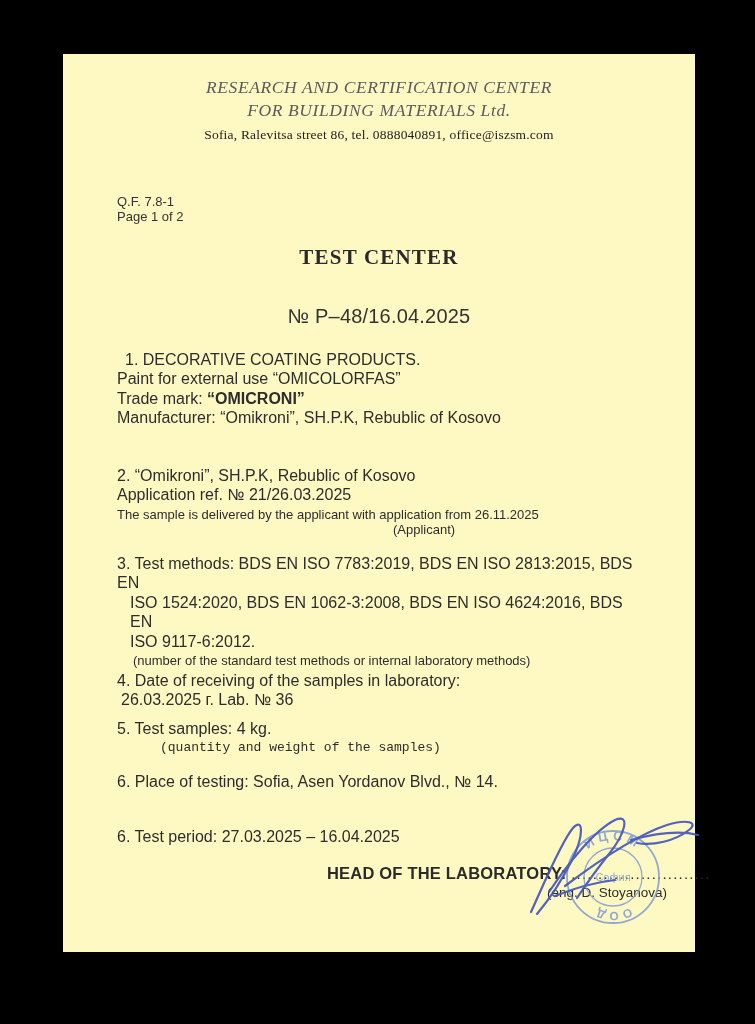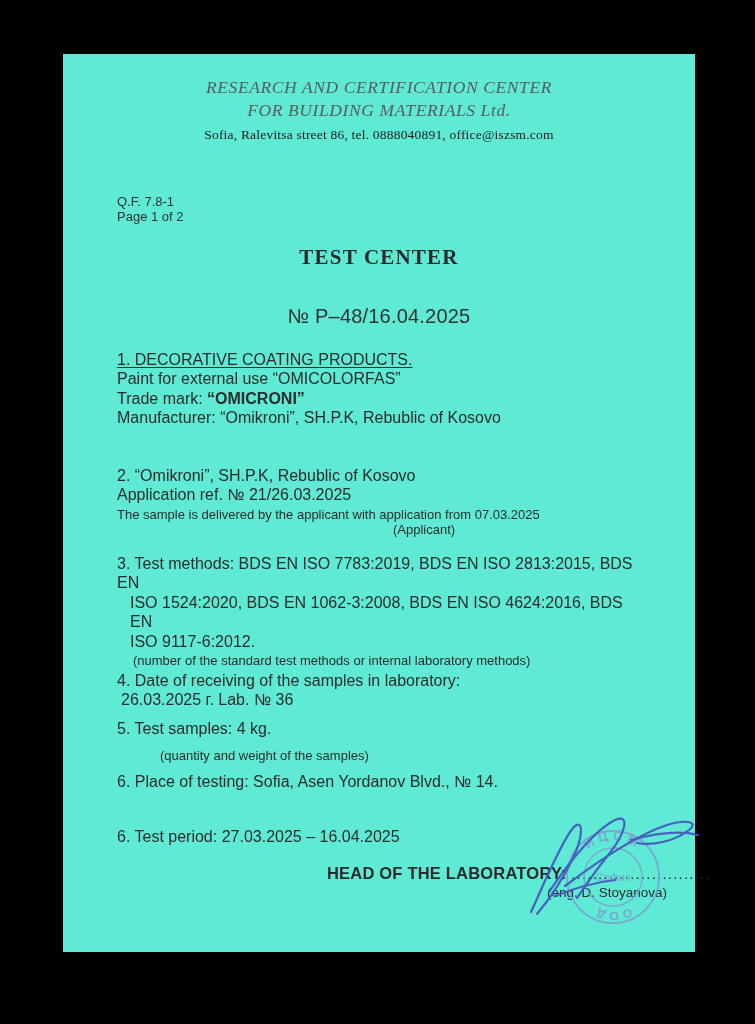--- a/index.html
+++ b/index.html
@@ -2,21 +2,21 @@
 <html><head>
 <meta charset="utf-8">
 <style>
   html,body{margin:0;padding:0;}
   body{
     width:755px;height:1024px;background:#000;position:relative;
     font-family:"Liberation Sans",sans-serif;overflow:hidden;
   }
   .page{
     position:absolute;left:63px;top:54px;width:632px;height:898px;
-    background:#5eead4;color:#2d2d2d;
+    background:#fef9c3;color:#2d2d2d;
   }
   .abs{position:absolute;left:54px;right:54px;}
   .center{text-align:center;}
 
   .org-line{
     font-family:"Liberation Serif",serif;font-style:italic;
     font-size:17.5px;line-height:23px;color:#5b5b5e;letter-spacing:.6px;
   }
   .address{
     font-family:"Liberation Serif",serif;font-size:13.5px;color:#222;
@@ -29,21 +29,21 @@
   }
   .qf{font-size:13px;line-height:14.5px;color:#333;text-align:left;}
   .report-title{
     font-family:"Liberation Serif",serif;font-weight:bold;font-size:21px;
     color:#2b2b2b;letter-spacing:1.2px;
   }
   .report-no{font-size:20px;color:#333;letter-spacing:.2px;}
 
   .body-line{font-size:16px;line-height:19.4px;}
   .note{font-size:13px;line-height:15.5px;}
-  .u{text-decoration:underline;text-underline-offset:2px;}
+  .u{text-underline-offset:2px;margin-left:8px;}
   .b{font-weight:bold;}
   .ind13{padding-left:13px;}
   .ind16{padding-left:16px;}
   .ind4{padding-left:4px;}
   .ind43{padding-left:43px;}
 
   .footer-row{font-size:16.5px;padding-left:210px;white-space:nowrap;}
   .head-label{font-weight:bold;letter-spacing:.2px;color:#2a2a2a;}
   .dots{font-size:15px;letter-spacing:1.2px;color:#2a2a2a;}
   .signer{font-size:13.5px;padding-left:430px;margin-top:2px;white-space:nowrap;}
@@ -73,39 +73,39 @@
   <div class="abs" style="top:296px;">
     <div class="body-line u">1. DECORATIVE COATING PRODUCTS.</div>
     <div class="body-line">Paint for external use “OMICOLORFAS”</div>
     <div class="body-line"><span>Trade mark: </span><span class="b">“OMICRONI”</span></div>
     <div class="body-line">Manufacturer: “Omikroni”, SH.P.K, Rebublic of Kosovo</div>
   </div>
 
   <div class="abs" style="top:412px;">
     <div class="body-line">2. “Omikroni”, SH.P.K, Rebublic of Kosovo</div>
     <div class="body-line">Application ref. № 21/26.03.2025</div>
-    <div class="note" style="margin-top:2px;">The sample is delivered by the applicant with application from 07.03.2025</div>
+    <div class="note" style="margin-top:2px;">The sample is delivered by the applicant with application from 26.11.2025</div>
     <div class="note" style="margin-left:276px;">(Applicant)</div>
   </div>
 
   <div class="abs" style="top:500px;">
     <div class="body-line">3. Test methods: BDS EN ISO 7783:2019, BDS EN ISO 2813:2015, BDS EN</div>
     <div class="body-line ind13">ISO 1524:2020, BDS EN 1062-3:2008, BDS EN ISO 4624:2016, BDS EN</div>
     <div class="body-line ind13">ISO 9117-6:2012.</div>
     <div class="note ind16" style="margin-top:2px;">(number of the standard test methods or internal laboratory methods)</div>
   </div>
 
   <div class="abs" style="top:597px;margin-top:20px;">
     <div class="body-line">4. Date of receiving of the samples in laboratory:</div>
     <div class="body-line ind4">26.03.2025 г. Lab. № 36</div>
   </div>
 
   <div class="abs" style="top:665px;">
     <div class="body-line">5. Test samples: 4 kg.</div>
-    <div class="note ind43" style="margin-top:10px;">(quantity and weight of the samples)</div>
+    <div class="note ind43" style="margin-top:2px;font-family:Liberation Mono, monospace;">(quantity and weight of the samples)</div>
   </div>
 
   <div class="abs body-line" style="top:718px;">6. Place of testing: Sofia, Asen Yordanov Blvd., № 14.</div>
   <div class="abs body-line" style="top:773px;">6. Test period: 27.03.2025 – 16.04.2025</div>
 
   <div class="abs" style="top:810px;z-index:1;">
     <div class="footer-row"><span class="head-label">HEAD OF THE LABORATORY:</span> <span class="dots">..........................</span></div>
     <div class="signer">(eng. D. Stoyanova)</div>
   </div>
 

